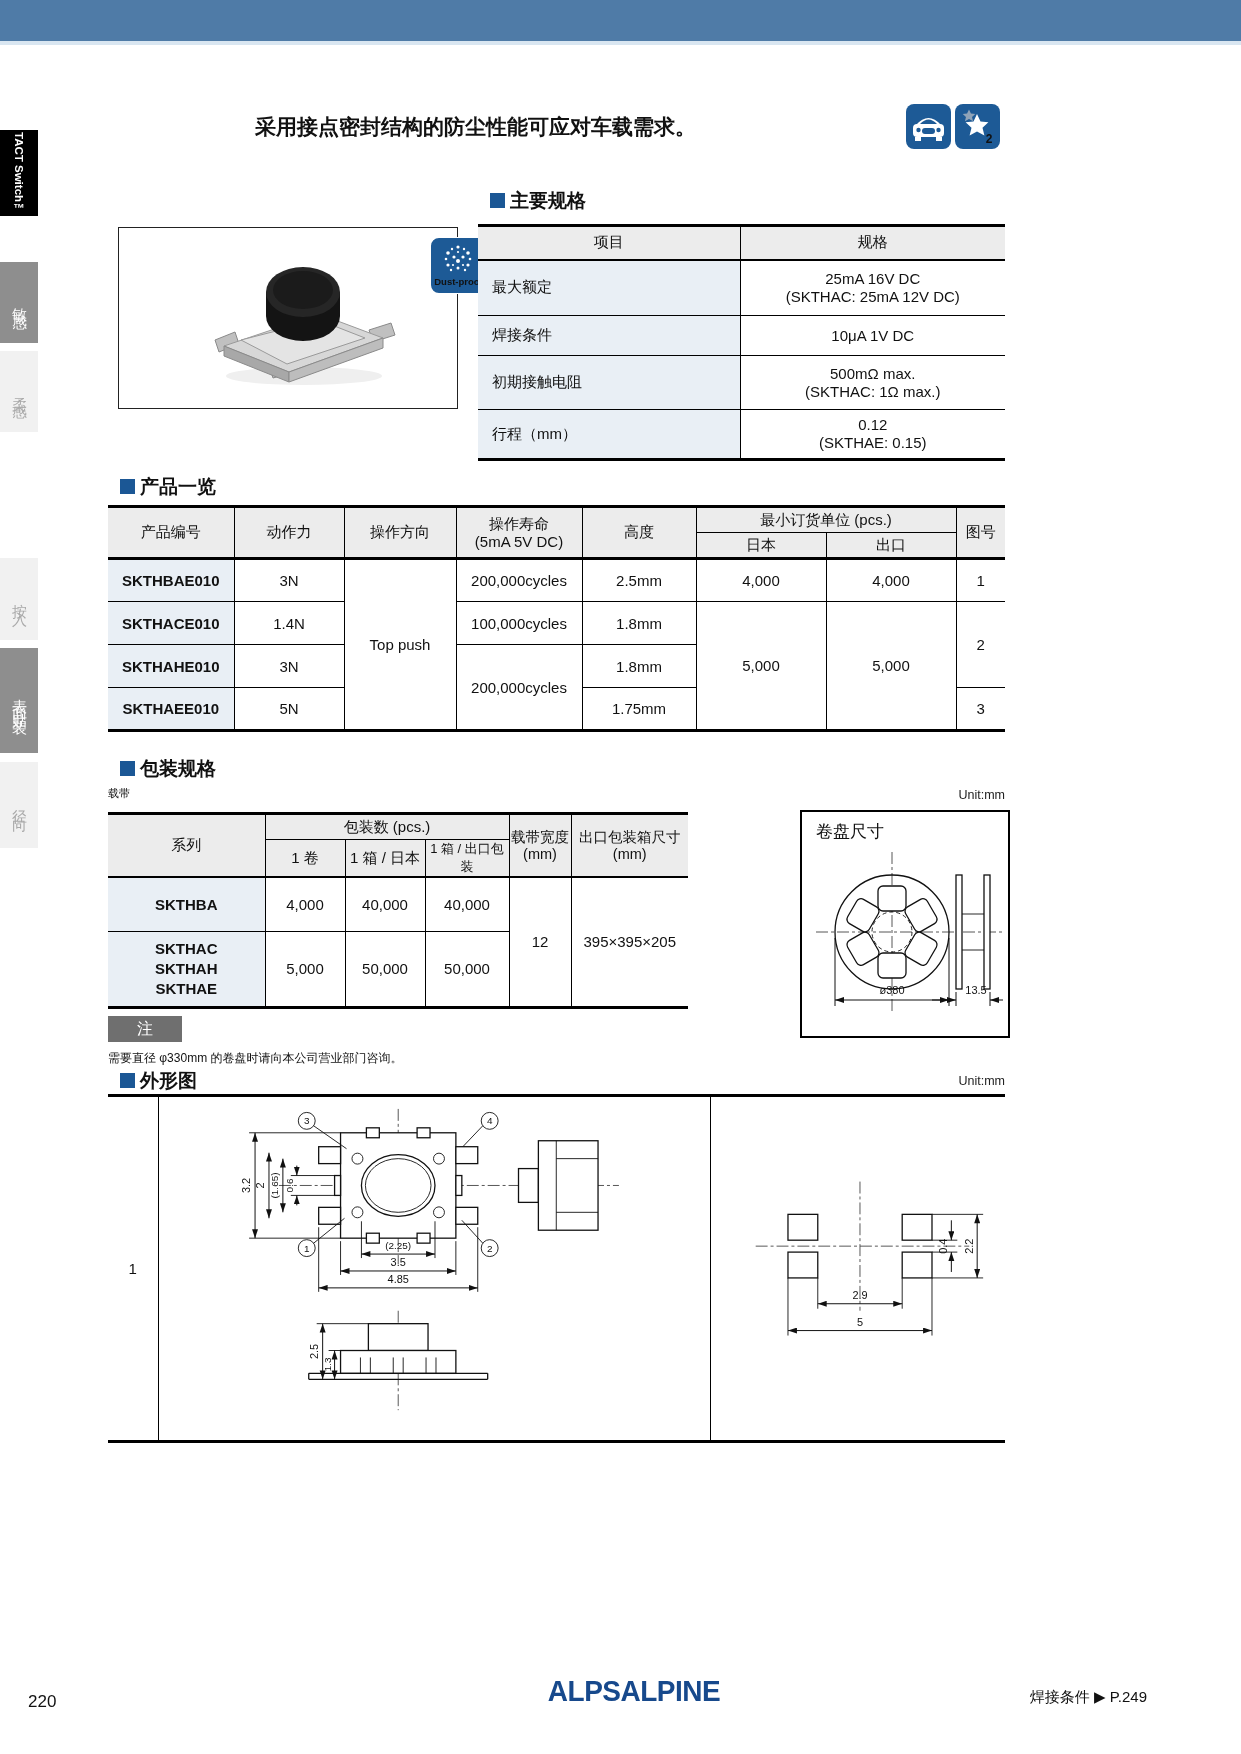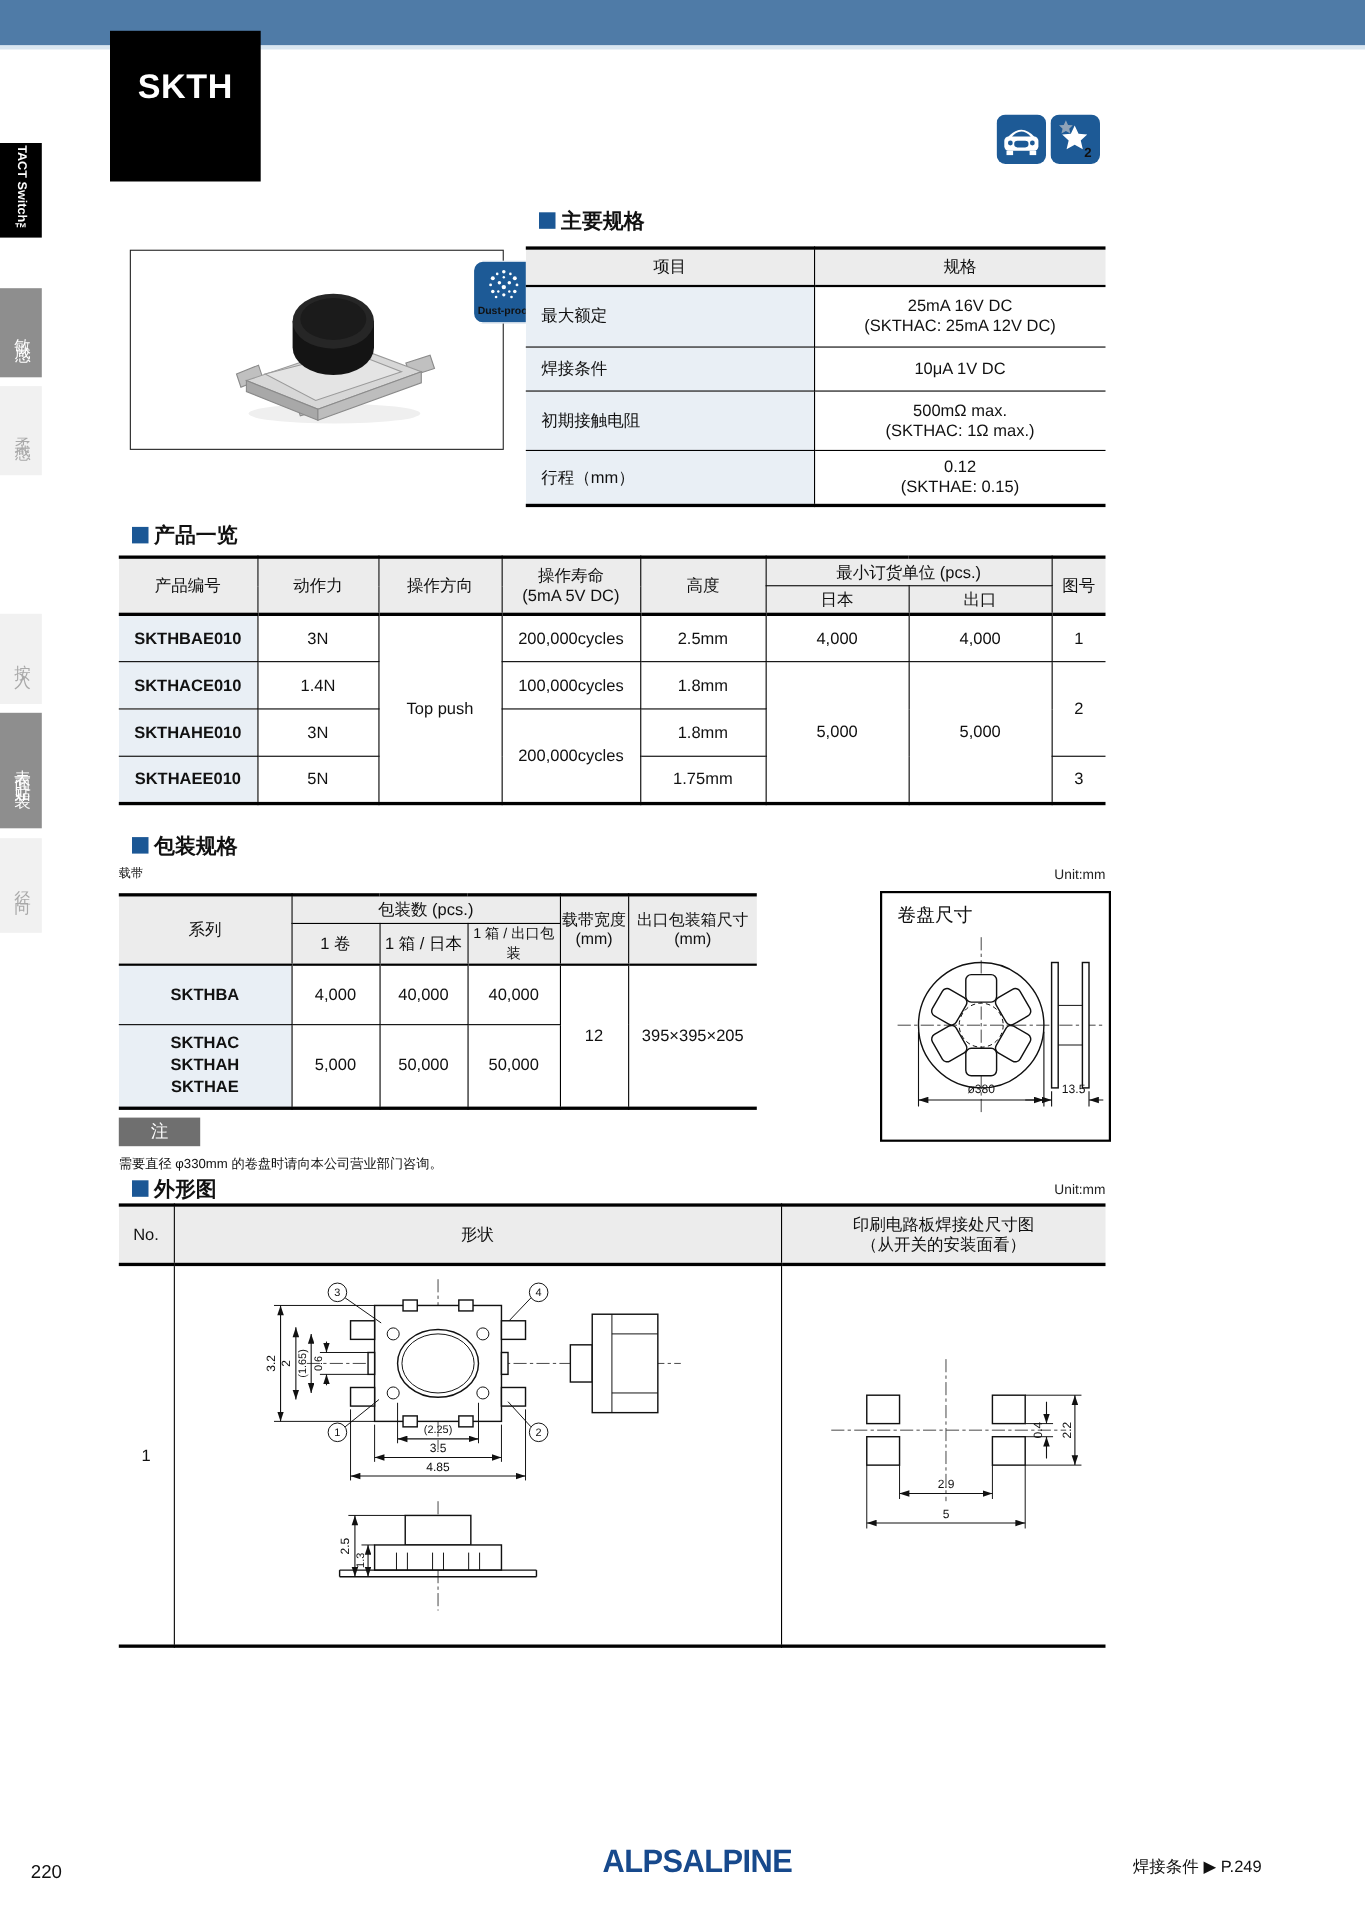--- a/index.html
+++ b/index.html
@@ -78,24 +78,22 @@
                font-size:28px; font-weight:bold; color:#17498c; letter-spacing:-.5px; transform:scaleY(1.05); }
   .foot-link { position:absolute; right:94px; top:1688px; font-size:15px; white-space:nowrap; }
 </style>
 </head>
 <body>
 
 <div class="page">
 
   <div class="band-light"></div>
   <div class="band-blue"></div>
-  <div class="skth-box">
-      <span>SKTH</span>
-    </div>
   <div class="page-title">3.5×3.2mm小型防尘型（表面贴装）</div>
+  <div class="subtitle">采用接点密封结构的防尘性能可应对车载需求。</div>
 
   <div class="hd-icon" style="left:906px;">
     <svg width="45" height="45" viewBox="0 0 45 45">
       <rect x="0" y="0" width="45" height="45" rx="8" fill="#1d5a96"></rect>
       <path d="M10,21 Q22.5,7 35,21 Z" fill="#fff"></path>
       <rect x="7" y="20" width="31" height="13" rx="4" fill="#fff"></rect>
       <path d="M14,20 Q22.5,11 31,20 Z" fill="#1d5a96"></path>
       <rect x="16" y="24" width="13" height="6" rx="3" fill="#1d5a96"></rect>
       <circle cx="12.5" cy="26" r="2.2" fill="#1d5a96"></circle>
       <circle cx="32.5" cy="26" r="2.2" fill="#1d5a96"></circle>
@@ -383,28 +381,20 @@
   </div>
   <div class="unit" style="left:895px; top:1074px;">Unit:mm</div>
 
   <table class="dtable outline-table" style="left:108px; top:1094px; width:897px;">
     <colgroup>
         <col style="width:50px">
         <col style="width:552px">
         <col style="width:295px">
       </colgroup>
     <tbody>
-        <tr style="height:54px;">
-      <th class="firstcol">No.</th>
-      <th>形状</th>
-      <th class="lastcol">
-        <span class="sub2">印刷电路板焊接处尺寸图</span>
-        <span class="sub2">（从开关的安装面看）</span>
-      </th>
-    </tr>
     <tr class="sep3" style="height:342px;">
       <td class="firstcol">1</td>
       <td style="vertical-align:top;">
         
         <svg width="550" height="340" viewBox="0 0 552 342">
           <defs>
             <marker id="ae" markerWidth="10" markerHeight="8" refX="9" refY="3" orient="auto">
                   <path d="M0,0 L9,3 L0,6 Z" fill="#111"></path>
                 </marker>
             <marker id="as" markerWidth="10" markerHeight="8" refX="0" refY="3" orient="auto">

